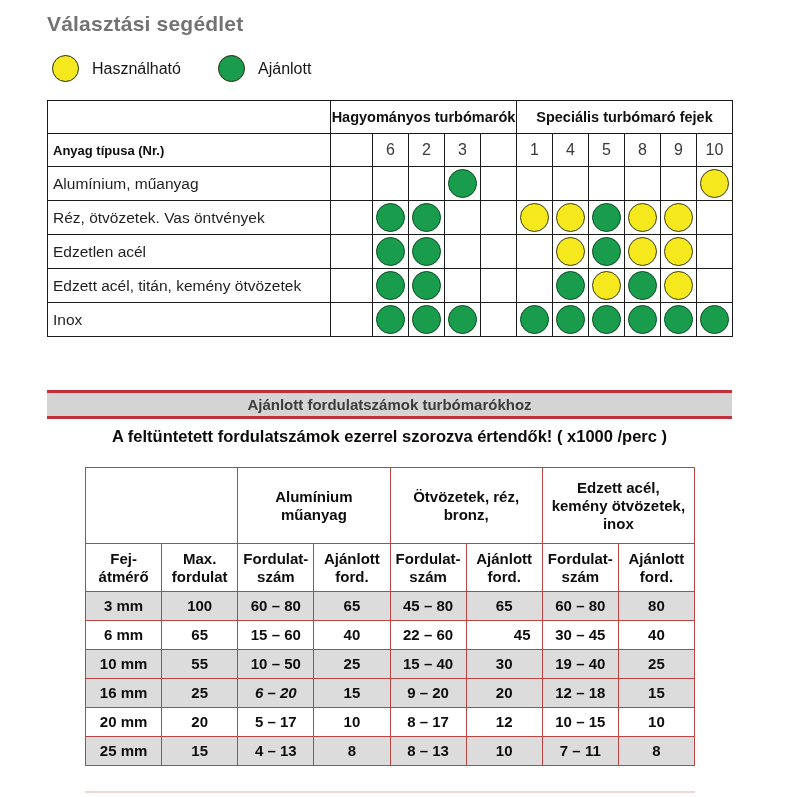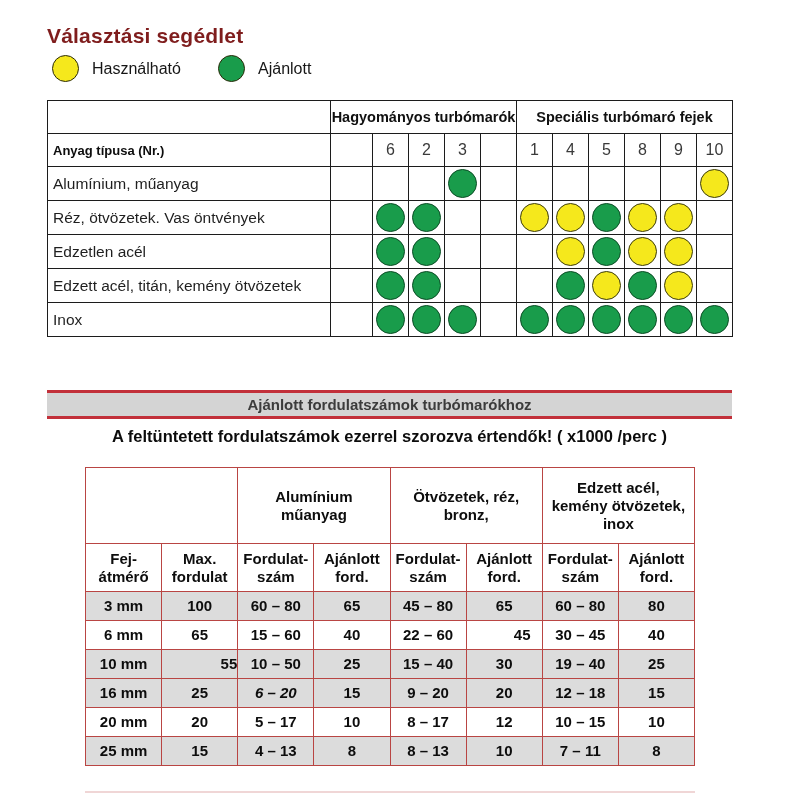--- a/index.html
+++ b/index.html
@@ -2,22 +2,22 @@
 <html><head>
 <meta charset="utf-8">
 <style>
   html,body { margin:0; padding:0; background:#ffffff; }
   .page {
     position:relative; width:799px; height:797px; overflow:hidden;
     background:#ffffff; font-family:"Liberation Sans", sans-serif; color:#111;
   }
   
   .doc-title {
-    position:absolute; left:47px; top:24px;
-    font-size:21px; font-weight:bold; color:#7f1d1d; letter-spacing:0.2px;
+    position:absolute; left:47px; top:12px;
+    font-size:21px; font-weight:bold; color:#737373; letter-spacing:0.2px;
   }
   .legend { position:absolute; left:52px; top:55px; display:flex; align-items:flex-start; }
   .legend-item { display:flex; align-items:center; width:166px; }
   .legend-dot {
     width:27px; height:27px; border-radius:50%;
     border:1.5px solid #2a2a08; box-sizing:border-box; flex:0 0 auto;
   }
   .legend-label { margin-left:13px; font-size:16px; color:#161616; }
   
   .sel-table {
@@ -316,21 +316,21 @@
           <td style="border: 1px solid rgb(185, 69, 67);">65</td>
           <td style="border: 1px solid rgb(185, 69, 67);">15 – 60</td>
           <td style="border: 1px solid rgb(185, 69, 67);">40</td>
           <td style="border: 1px solid rgb(185, 69, 67);">22 – 60</td>
           <td style="border: 1px solid rgb(185, 69, 67); padding-left: 36px;">45</td>
           <td style="border: 1px solid rgb(185, 69, 67);">30 – 45</td>
           <td style="border: 1px solid rgb(185, 69, 67);">40</td>
         </tr>
         <tr class="dr">
           <td style="background: rgb(220, 220, 220); border: 1px solid rgb(185, 69, 67);">10 mm</td>
-          <td style="background: rgb(220, 220, 220); border: 1px solid rgb(185, 69, 67); text-align: right;">55</td>
+          <td style="background: rgb(220, 220, 220); border: 1px solid rgb(185, 69, 67);">55</td>
           <td style="background: rgb(220, 220, 220); border: 1px solid rgb(185, 69, 67);">10 – 50</td>
           <td style="background: rgb(220, 220, 220); border: 1px solid rgb(185, 69, 67);">25</td>
           <td style="background: rgb(220, 220, 220); border: 1px solid rgb(185, 69, 67);">15 – 40</td>
           <td style="background: rgb(220, 220, 220); border: 1px solid rgb(185, 69, 67);">30</td>
           <td style="background: rgb(220, 220, 220); border: 1px solid rgb(185, 69, 67);">19 – 40</td>
           <td style="background: rgb(220, 220, 220); border: 1px solid rgb(185, 69, 67);">25</td>
         </tr>
         <tr class="dr">
           <td style="background: rgb(220, 220, 220); border: 1px solid rgb(185, 69, 67);">16 mm</td>
           <td style="background: rgb(220, 220, 220); border: 1px solid rgb(185, 69, 67);">25</td>

